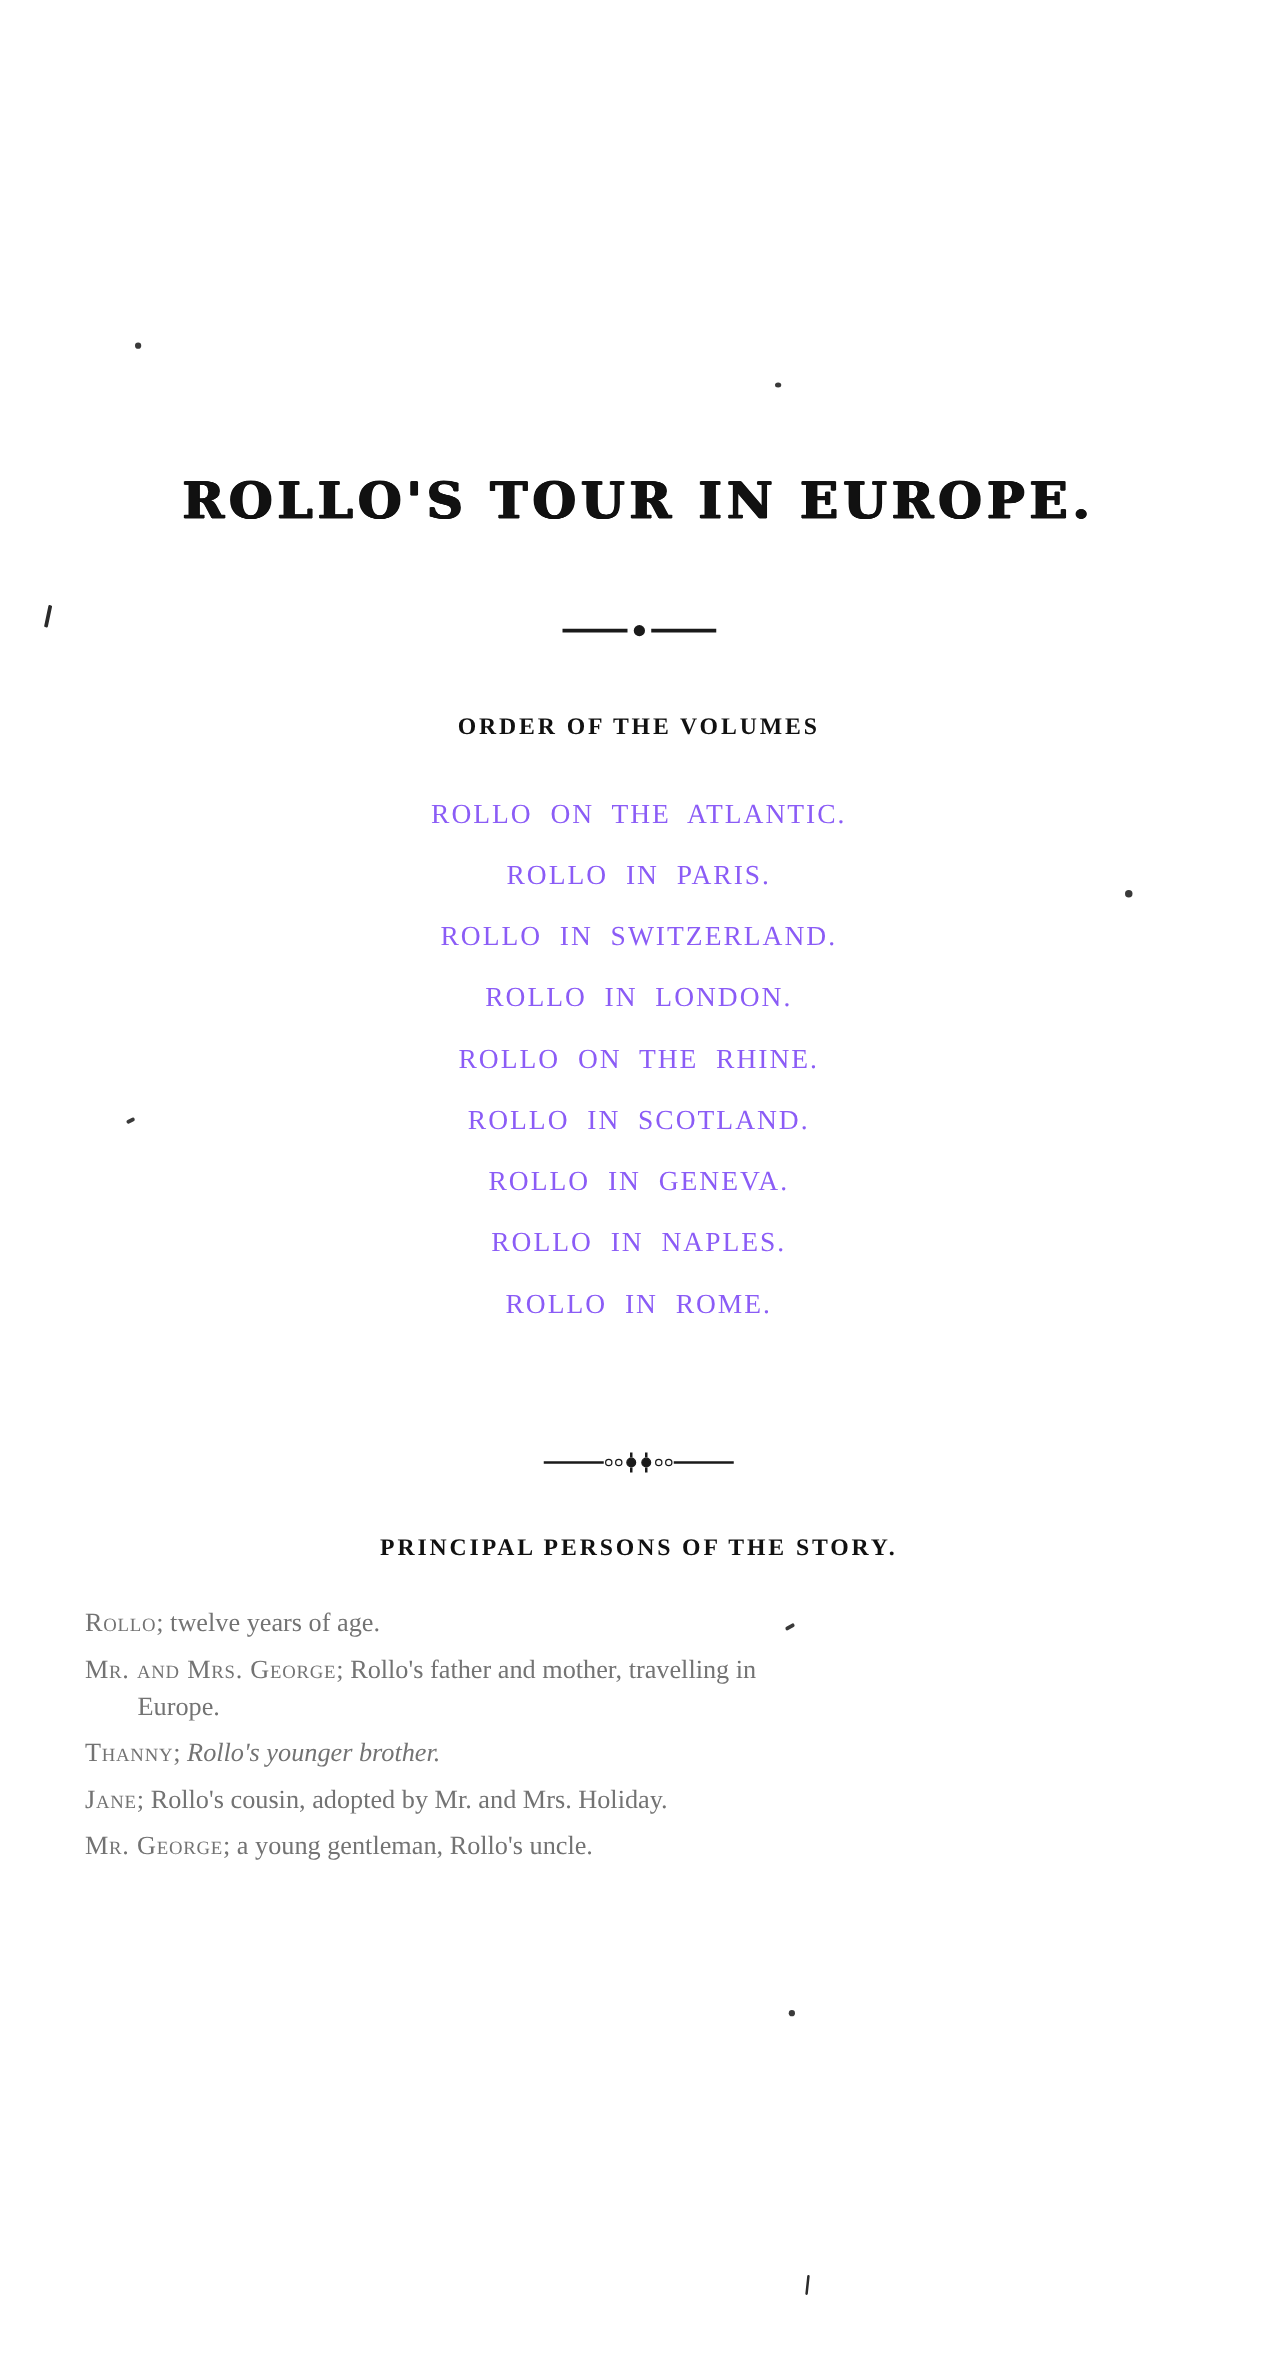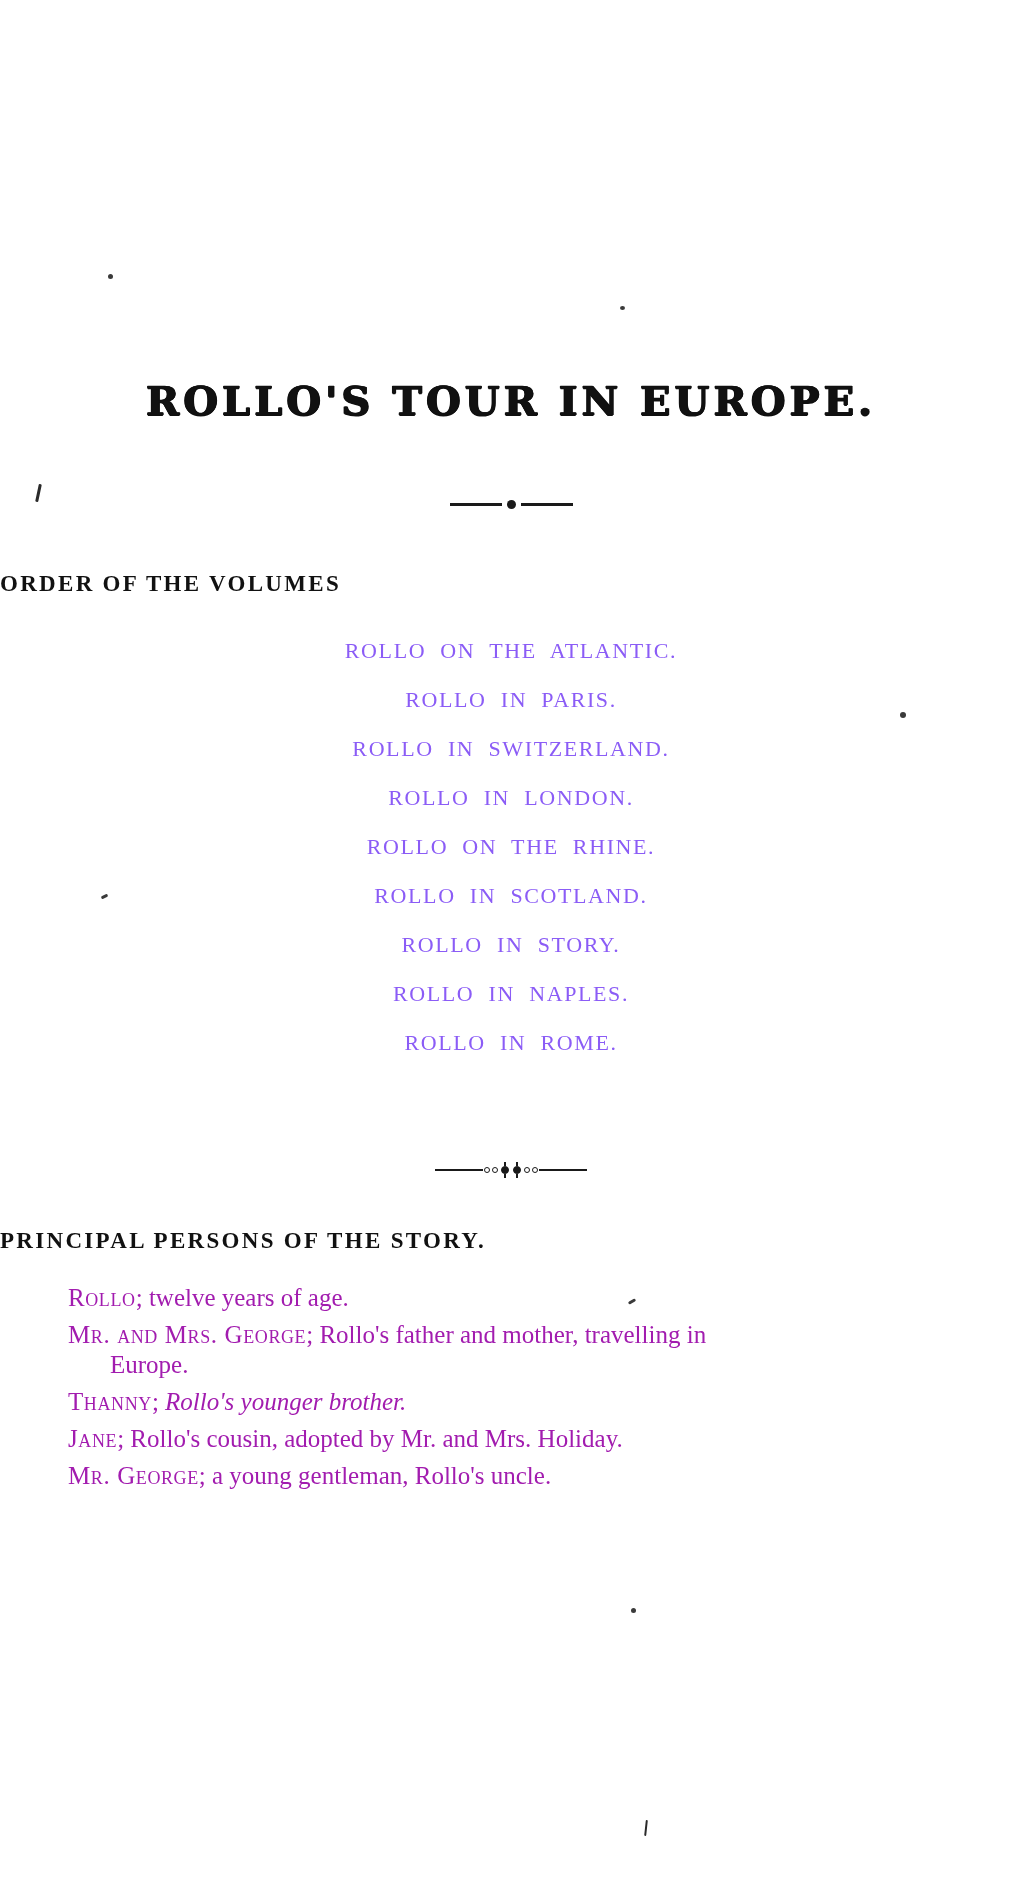--- a/index.html
+++ b/index.html
@@ -59,23 +59,24 @@
     height: 9px;
     border-radius: 50%;
     background: #1a1a1a;
   }
 
   
   .section-heading {
     position: absolute;
     left: 0;
     right: 0;
+    text-align: center;
     font-family: "Liberation Serif", serif;
     font-weight: 700;
-    font-size: 23px;
+    font-size: 19px;
     letter-spacing: 2.3px;
     color: #111;
   }
   .heading-volumes { top: 571px; }
   .heading-persons { top: 1228px; }
 
   
   .volumes {
     position: absolute;
     top: 626px;
@@ -139,23 +140,23 @@
 
   
   .persons {
     position: absolute;
     top: 1283px;
     left: 68px;
     width: 890px;
   }
   .person-line {
     font-family: "Liberation Serif", serif;
-    font-size: 25px;
+    font-size: 21px;
     line-height: 30px;
-    color: #a21caf;
+    color: #737373;
     margin-bottom: 7px;
   }
   .person-line .sc {
     font-variant: small-caps;
     letter-spacing: 0.6px;
   }
   .person-line .italic {
     font-style: italic;
   }
   .person-line .cont {
@@ -220,21 +221,21 @@
 
   <div class="section-heading heading-volumes">ORDER OF THE VOLUMES</div>
 
   <div class="volumes">
     <div class="volume-item">ROLLO  ON  THE  ATLANTIC.</div>
     <div class="volume-item">ROLLO  IN  PARIS.</div>
     <div class="volume-item">ROLLO  IN  SWITZERLAND.</div>
     <div class="volume-item">ROLLO  IN  LONDON.</div>
     <div class="volume-item">ROLLO  ON  THE  RHINE.</div>
     <div class="volume-item">ROLLO  IN  SCOTLAND.</div>
-    <div class="volume-item">ROLLO  IN  STORY.</div>
+    <div class="volume-item">ROLLO  IN  GENEVA.</div>
     <div class="volume-item">ROLLO  IN  NAPLES.</div>
     <div class="volume-item">ROLLO  IN  ROME.</div>
   </div>
 
   <div class="ornament-2">
     <span class="rule"></span>
     <span class="bead small"></span>
     <span class="bead small"></span>
     <span class="stack">
       <span class="tick"></span>

